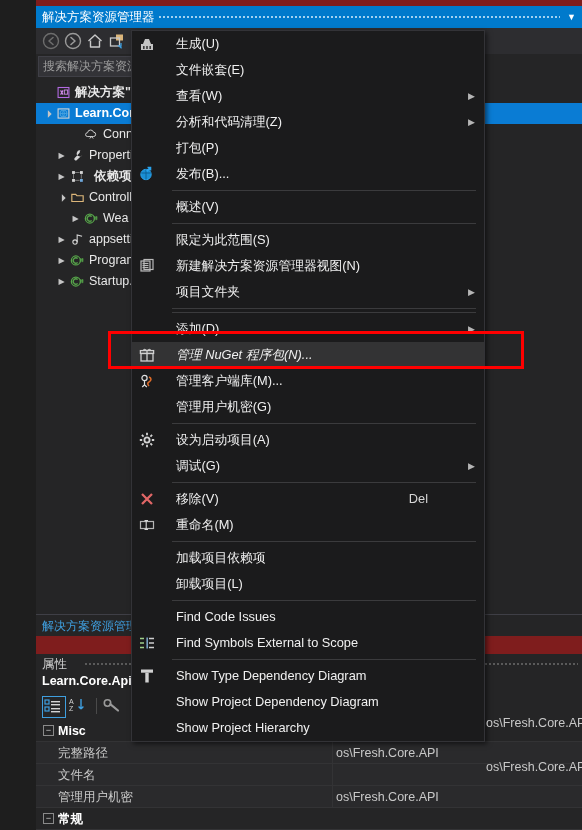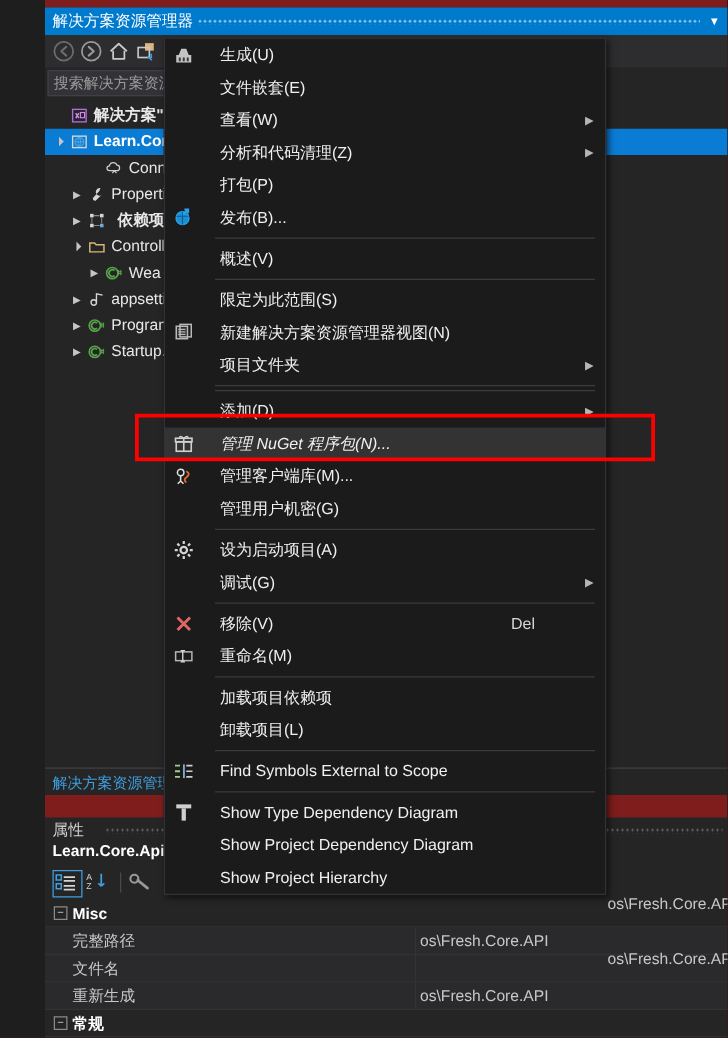--- a/index.html
+++ b/index.html
@@ -278,21 +278,21 @@
           <span class="pval">os\Fresh.Core.API</span>
           <span class="pdiv"></span>
         </div>
         <div class="prow alt">
           <span class="pname">文件名</span>
           <span class="pvsep"></span>
           <span class="pval"></span>
           <span class="pdiv"></span>
         </div>
         <div class="prow alt">
-          <span class="pname">重新生成</span>
+          <span class="pname">管理用户机密</span>
           <span class="pvsep"></span>
           <span class="pval">os\Fresh.Core.API</span>
           <span class="pdiv"></span>
         </div>
         <div class="prow">
           <span class="pexp">−</span>
           <span class="pcat">常规</span>
           <span class="pdiv"></span>
         </div>
       </div>
@@ -409,20 +409,23 @@
       </div>
       <div class="msep"></div>
       <div class="mi">
         <span class="mlbl">加载项目依赖项</span>
       </div>
       <div class="mi">
         <span class="mlbl">卸载项目(L)</span>
       </div>
       <div class="msep"></div>
       <div class="mi">
+        <span class="mlbl">Find Code Issues</span>
+      </div>
+      <div class="mi">
         <span class="micon"><svg viewBox="0 0 18 18" width="18" height="18">
             <path d="M2 4.5 h4 M2 9 h4 M2 13.5 h4" fill="none" stroke="#9fd08a" stroke-width="1.5"></path>
             <rect x="8.5" y="3.5" width="1.3" height="11" fill="#8fc0e8"></rect>
             <path d="M11 4.5 h5 M11 9 h5 M11 13.5 h5" fill="none" stroke="#cfcfcf" stroke-width="1.3"></path>
           </svg></span>
         <span class="mlbl">Find Symbols External to Scope</span>
       </div>
       <div class="msep"></div>
       <div class="mi">
         <span class="micon"><svg viewBox="0 0 18 18" width="18" height="18">

